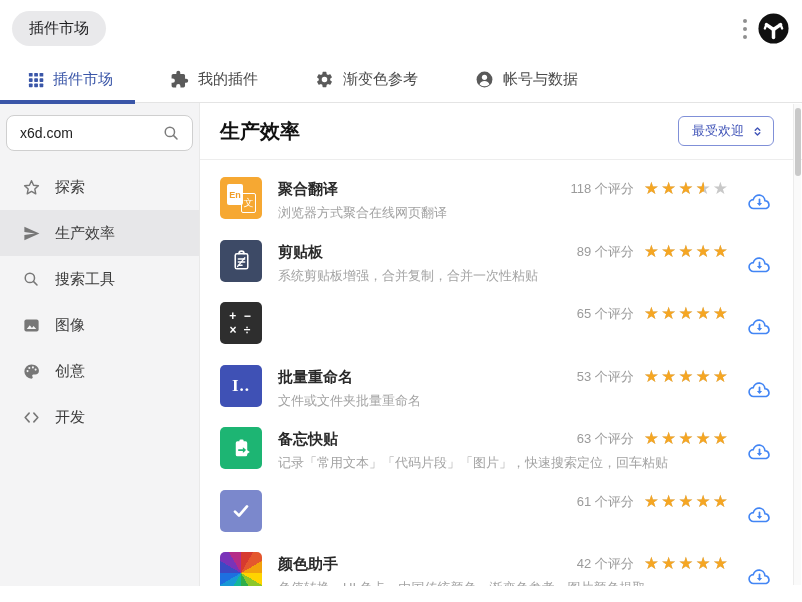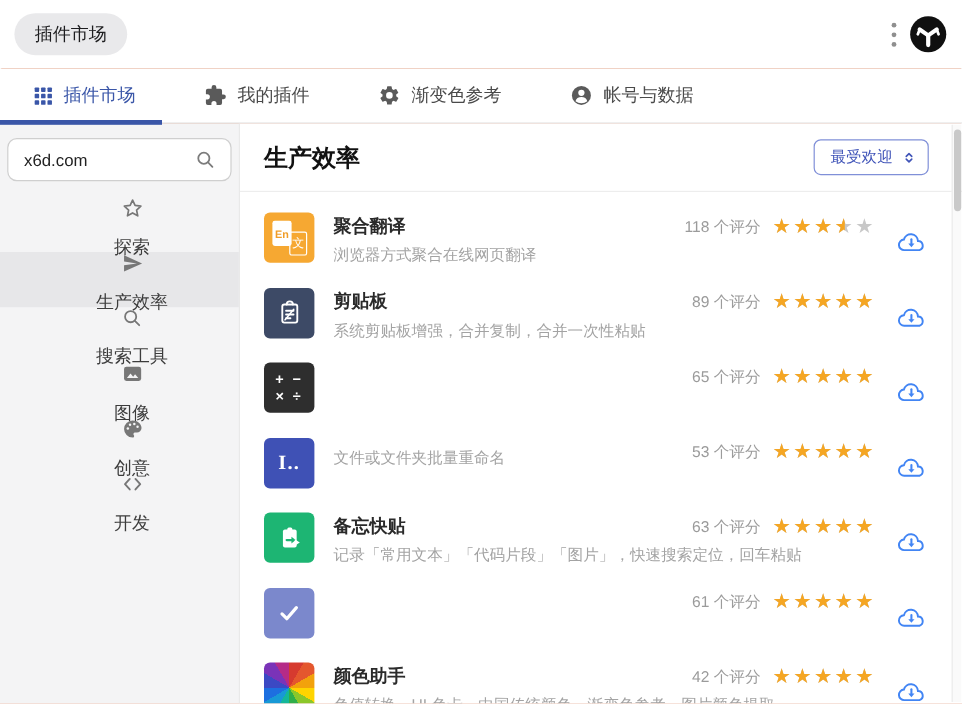--- a/index.html
+++ b/index.html
@@ -1,18 +1,18 @@
 <!DOCTYPE html>
 <html><head>
 <meta charset="utf-8">
 <style>
   * { margin:0; padding:0; box-sizing:border-box; }
   html,body { background:#fff; }
   body { font-family:"Liberation Sans","DejaVu Sans",sans-serif; width:802px; height:602px; overflow:hidden; }
-  .window { position:relative; width:802px; height:586px; background:#c2410c; box-shadow:inset 0 0 0 1px #e2e2e2; overflow:hidden; }
+  .window { position:relative; width:802px; height:586px; background:#404040; box-shadow:inset 0 0 0 1px #e2e2e2; overflow:hidden; }
 
   
   .topbar { height:57px; display:flex; align-items:center; padding:0 12px 0 12px; background:#fff; }
   .badge { background:#e9e9eb; border-radius:18px; padding:8px 17px; font-size:15px; color:#1d1d1f; }
   .top-right { margin-left:auto; display:flex; align-items:center; gap:5px; }
   .kebab { display:flex; flex-direction:column; gap:4px; padding:6px 5px; cursor:pointer; }
   .kebab i { width:4px; height:4px; border-radius:50%; background:#8f8f8f; }
   .logo { width:33px; height:33px; display:block; }
 
   
@@ -23,21 +23,21 @@
   .tab.active .ticon { color:#3a56a8; }
   .tab-indicator { position:absolute; left:0; bottom:-2px; width:135px; height:4px; background:#3a56a8; }
 
   
   .content { display:flex; height:498px; }
   .sidebar { width:200px; background:#f4f4f5; border-right:1px solid #e9e9e9; padding-top:12px; flex:none; }
   .searchbox { margin:0 6px; height:36px; background:#fff; border:1px solid #cfcfcf; border-radius:8px; display:flex; align-items:center; padding:0 12px 0 13px; }
   .searchbox .sq { font-size:14px; color:#222; flex:1; }
   .searchbox .sicon { display:flex; color:#7c7c7c; }
   .nav { margin-top:13px; }
-  .nav-item { height:46px; display:flex; align-items:center; gap:14px; padding-left:21px; font-size:15px; color:#3c3c3c; cursor:pointer;flex-direction:column; }
+  .nav-item { height:46px; display:flex; align-items:center; gap:14px; padding-left:21px; font-size:15px; color:#3c3c3c; cursor:pointer; }
   .nav-item .nicon { display:flex; color:#777; width:20px; justify-content:center; }
   .nav-item.active { background:#e7e7e9; }
 
   
   .main { flex:1; background:#fff; position:relative; overflow:hidden; }
   .titlebar { height:57px; display:flex; align-items:center; padding:0 28px 0 20px; border-bottom:1px solid #ededed; }
   .page-title { font-size:20px; font-weight:bold; color:#111; }
   .sort { margin-left:auto; display:flex; align-items:center; gap:8px; border:1px solid #8090d8; border-radius:6px; padding:5px 10px 5px 13px; color:#4054b8; font-size:13px; cursor:pointer; background:#fff; }
   .sort .chev { display:flex; color:#4054b8; }
 
@@ -297,20 +297,21 @@
                   <path d="M10.3 12.5h5.4L13 15.7z" fill="#4285f4"></path>
                 </svg>
               </span>
     </div>
   </div>
           <div class="row">
     <div class="picon" style="background: rgb(63, 81, 181);">
               <span class="renT">I..</span>
             </div>
     <div class="ptexts">
+      <div class="ptitle">批量重命名</div>
       <div class="pdesc">文件或文件夹批量重命名</div>
     </div>
     <div class="pright">
       <span class="pratings">53 个评分</span>
       <span class="pstars">
         <span class="stars-bg">★★★★★</span><span class="stars-fill" style="width: 100%;">★★★★★</span>
       </span>
       <span class="pcloud">
                 <svg viewBox="0 0 26 24" width="25" height="23">
                   <path d="M20 18.2H7a4.6 4.6 0 0 1-.5-9.2 6.2 6.2 0 0 1 12.2 1.2A4.1 4.1 0 0 1 20 18.2z" fill="#fff" stroke="#4285f4" stroke-width="1.7"></path>

